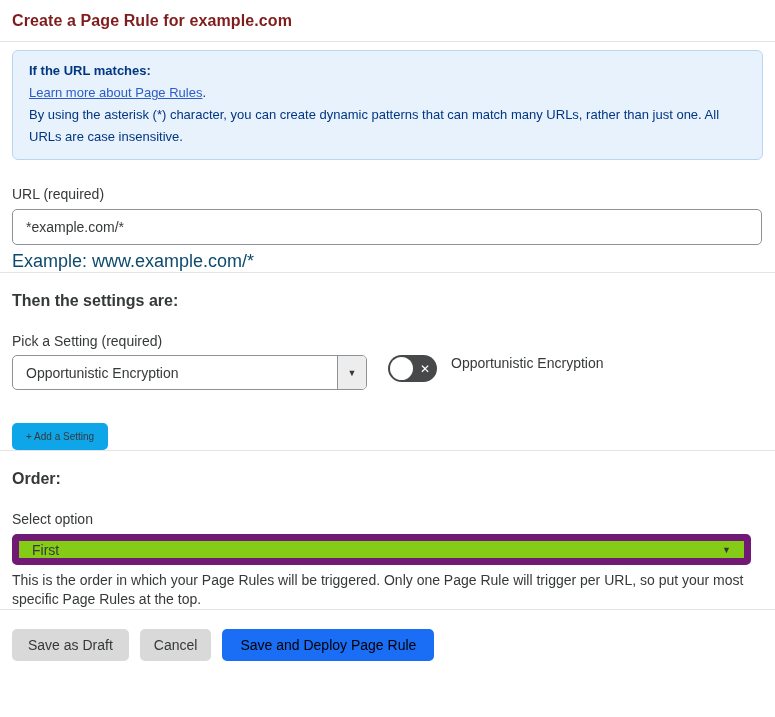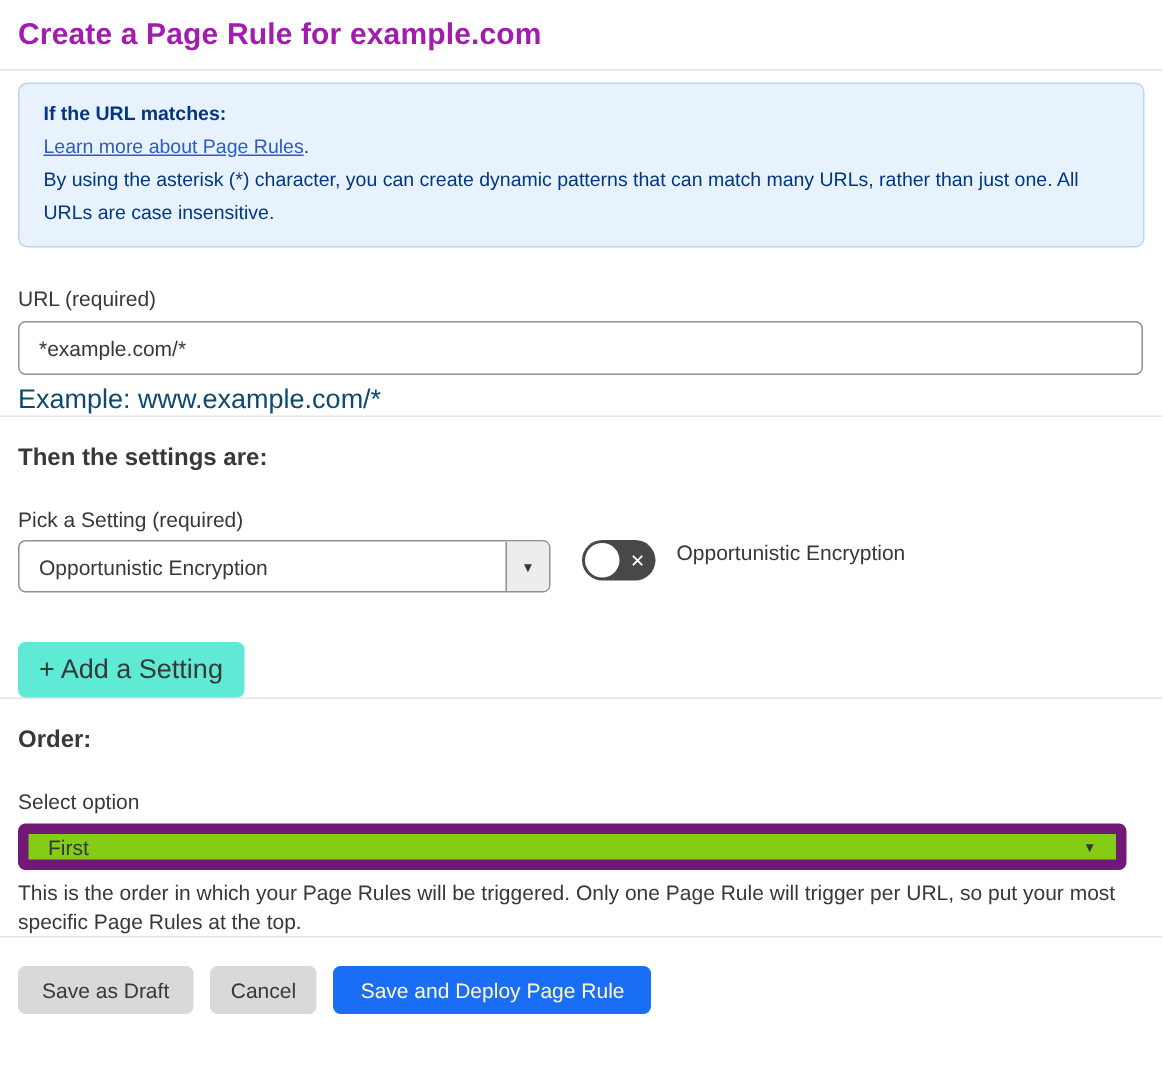--- a/index.html
+++ b/index.html
@@ -6,23 +6,23 @@
   html, body { margin: 0; padding: 0; background: #ffffff; }
   body {
     width: 775px;
     font-family: "Liberation Sans", sans-serif;
     color: #36393a;
     -webkit-font-smoothing: antialiased;
   }
   .page { width: 775px; overflow: hidden; }
 
   h1.page-title {
-    font-size: 20px;
+    font-size: 16px;
     font-weight: 700;
-    color: #a21caf;
+    color: #7f1d1d;
     margin: 12px 12px 11px 12px;
     letter-spacing: 0.1px;
   }
   hr.divider {
     border: none;
     border-top: 1px solid #e4e4e4;
     margin: 0;
   }
 
   
@@ -139,27 +139,27 @@
   }
   .toggle-text {
     margin-left: 14px;
     font-size: 14px;
     color: #36393a;
   }
 
   .add-setting-btn {
     display: inline-block;
     margin: 33px 12px 0 12px;
-    background: #5eead4;
+    background: #0ea5e9;
     color: #36393a;
     border: none;
     border-radius: 5px;
     padding: 8px 14px;
     font-family: "Liberation Sans", sans-serif;
-    font-size: 18px;
+    font-size: 10px;
     cursor: pointer;
   }
   .hr-2 { margin-top: 16px; }
   .hr-3 { margin-top: 14px; }
 
   .order-heading { margin-top: 20px; }
 
   .select-control {
     margin: 7px 24px 0 12px;
     height: 31px;
@@ -190,21 +190,21 @@
   .btn {
     border: none;
     border-radius: 5px;
     font-family: "Liberation Sans", sans-serif;
     font-size: 14px;
     padding: 8px 14px;
     cursor: pointer;
   }
   .btn-grey { background: #d9d9d9; color: #36393a; }
   .btn-grey.wide { padding: 8px 16px; }
-  .btn-blue { background: #1a6ef5; color: #fef9c3; padding: 8px 18px; }
+  .btn-blue { background: #1a6ef5; color: #000000; padding: 8px 18px; }
 </style>
 </head>
 <body>
 
 <div class="page">
 
   <h1 class="page-title">Create a Page Rule for example.com</h1>
   <hr class="divider">
 
   <div class="info-box">

